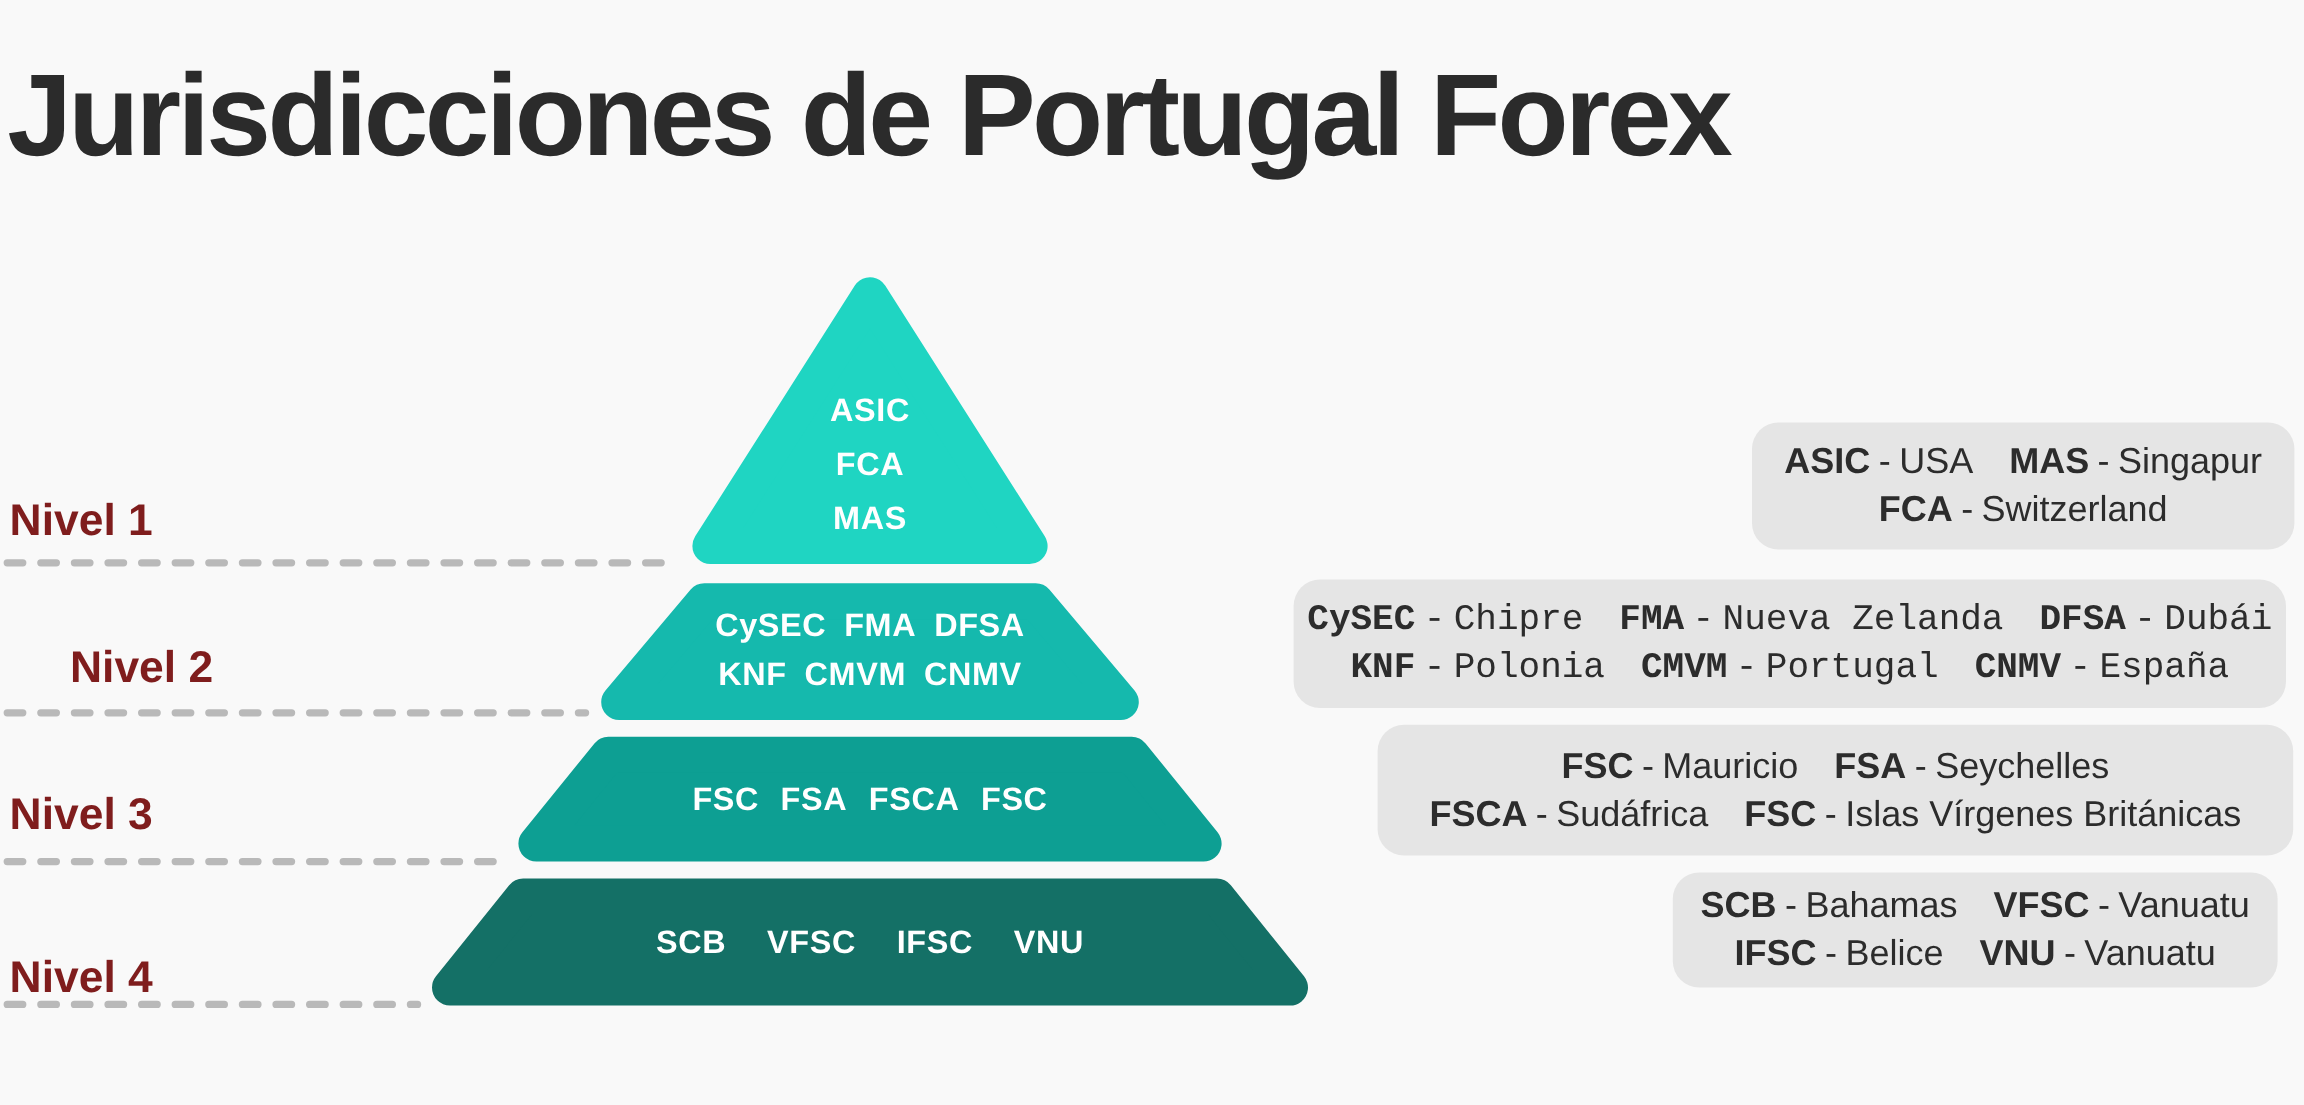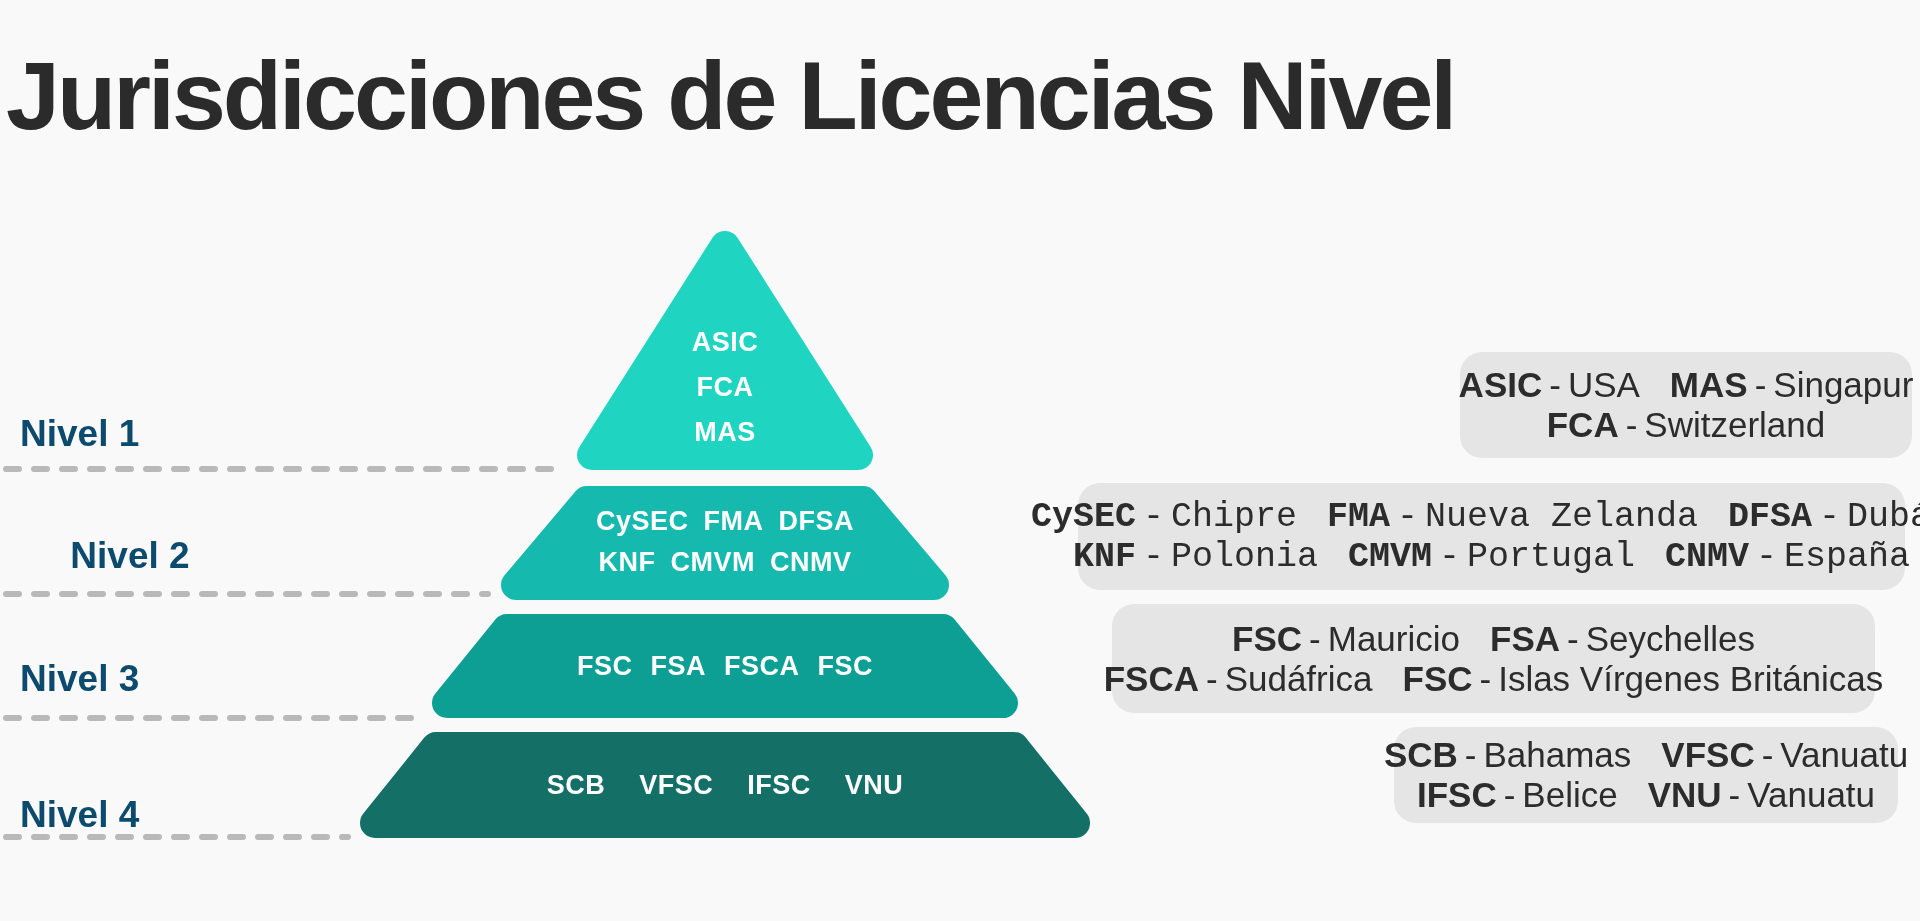--- a/index.html
+++ b/index.html
@@ -8,22 +8,22 @@
 
   .title{
     position:absolute;left:6px;top:40px;margin:0;
     font-size:97px;font-weight:700;letter-spacing:-3px;color:#2b2b2b;
     white-space:nowrap;
   }
 
   .pyramid-svg{position:absolute;left:0;top:0;}
 
   .level-label{
-    position:absolute;left:20px;width:220px;
-    font-size:37px;font-weight:700;color:#0c4a6e;white-space:nowrap;
+    position:absolute;left:8px;width:220px;
+    font-size:37px;font-weight:700;color:#7f1d1d;white-space:nowrap;
   }
   .lv1{top:413px;} .lv2{top:535px;text-align:center;} .lv3{top:658px;} .lv4{top:778px;margin-top:16px;}
 
   .tier-text{
     position:absolute;display:flex;flex-direction:column;align-items:center;
     color:#ffffff;font-weight:700;letter-spacing:0.5px;
     left:475px;width:500px;text-align:center;
   }
   .tier-line{display:flex;justify-content:center;white-space:nowrap;}
   .t1{top:320px;font-size:27px;}
@@ -31,39 +31,39 @@
   .t2{top:501px;font-size:27px;}
   .t2 .tier-line{height:41px;line-height:41px;gap:15px;}
   .t3{top:646px;font-size:27px;}
   .t3 .tier-line{height:40px;line-height:40px;gap:18px;}
   .t4{top:765px;font-size:27px;}
   .t4 .tier-line{height:40px;line-height:40px;gap:34px;}
 
   .legend-box{
     position:absolute;background:#e5e5e5;border-radius:22px;
     display:flex;flex-direction:column;align-items:center;justify-content:center;
-    color:#2c2c2c;font-size:35px;
+    color:#2c2c2c;font-size:30px;
   }
   .lg-line{display:flex;justify-content:center;align-items:center;gap:30px;height:40px;line-height:40px;white-space:nowrap;}
   .entry{white-space:nowrap;}
   .entry b{font-weight:700;}
   .sep{margin:0 7px;font-weight:400;}
   .country{font-weight:400;}
 
   .box1{left:1460px;top:352px;width:452px;height:106px;}
   .box2{left:1078px;top:483px;width:827px;height:107px;font-family:Liberation Mono, monospace;}
-  .box3{left:1112px;top:604px;width:763px;height:109px;}
+  .box3{left:1148px;top:604px;width:763px;height:109px;}
   .box4{left:1394px;top:727px;width:504px;height:96px;}
 </style>
 </head>
 <body>
 
 <div class="canvas">
 
-  <h1 class="title">Jurisdicciones de Licencias Nivel</h1>
+  <h1 class="title">Jurisdicciones de Portugal Forex</h1>
 
   <svg class="pyramid-svg" width="1920" height="921" viewBox="0 0 1920 921">
 
     <path d="M6 469 H556" fill="none" stroke-width="6" stroke-dasharray="13 15" stroke-linecap="round" stroke="#b9b9b9"></path>
     <path d="M6 594 H488" fill="none" stroke-width="6" stroke-dasharray="13 15" stroke-linecap="round" stroke="#b9b9b9"></path>
     <path d="M6 718 H420" fill="none" stroke-width="6" stroke-dasharray="13 15" stroke-linecap="round" stroke="#b9b9b9"></path>
     <path d="M6 837 H348" fill="none" stroke-width="6" stroke-dasharray="13 15" stroke-linecap="round" stroke="#b9b9b9"></path>
 
     <path d="M725 246 L858 455 L592 455 Z" stroke-width="30" stroke-linejoin="round" fill="#1fd5c2" stroke="#1fd5c2"></path>
     <path d="M587 501 L863 501 L934 585 L516 585 Z" stroke-width="30" stroke-linejoin="round" fill="#15b9ad" stroke="#15b9ad"></path>

